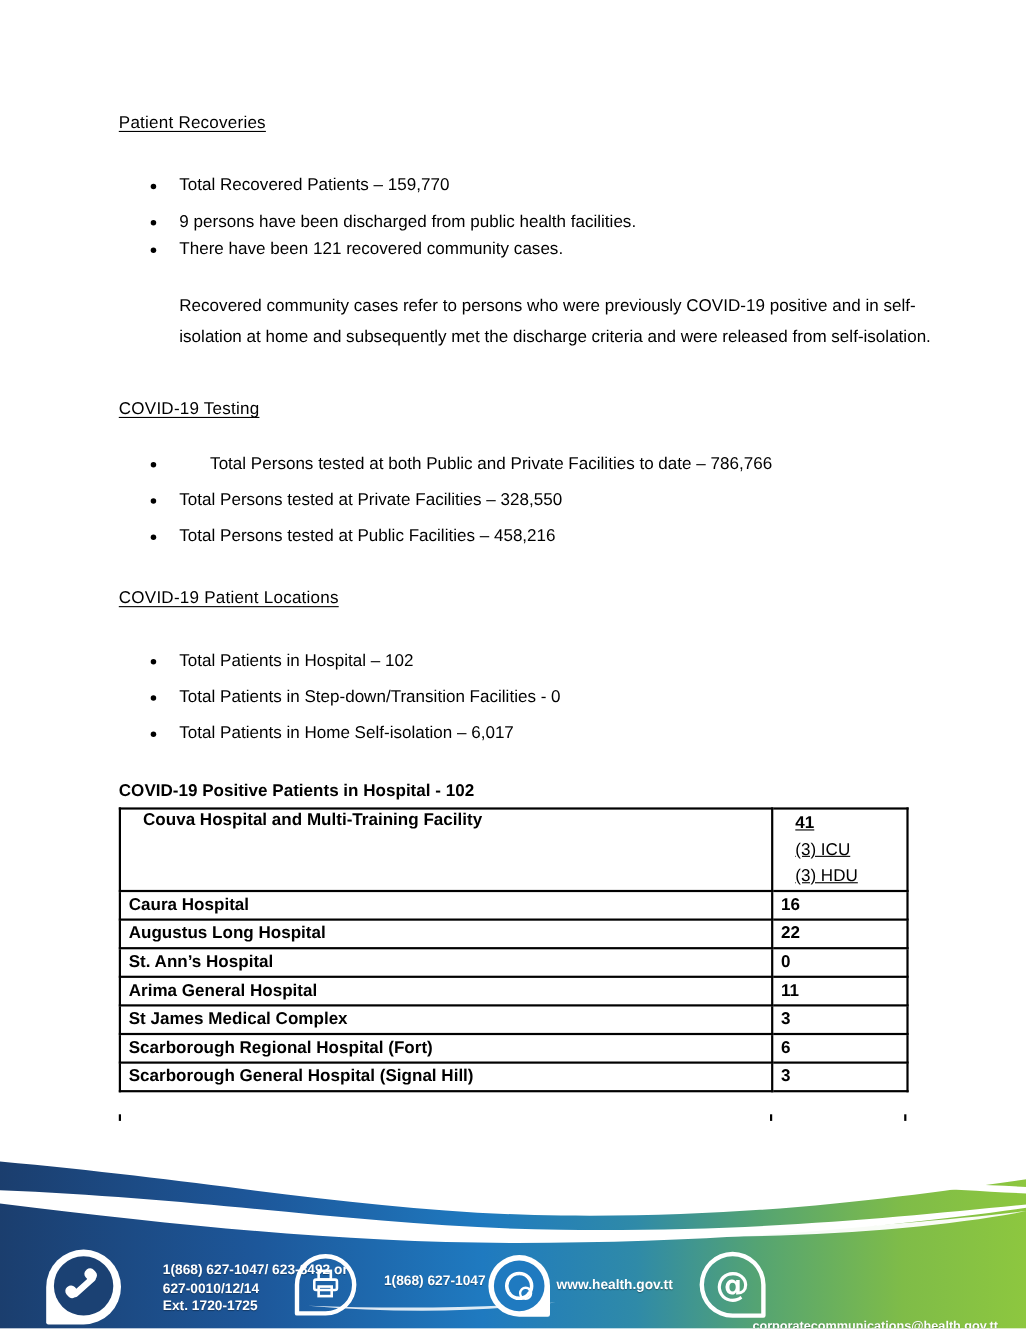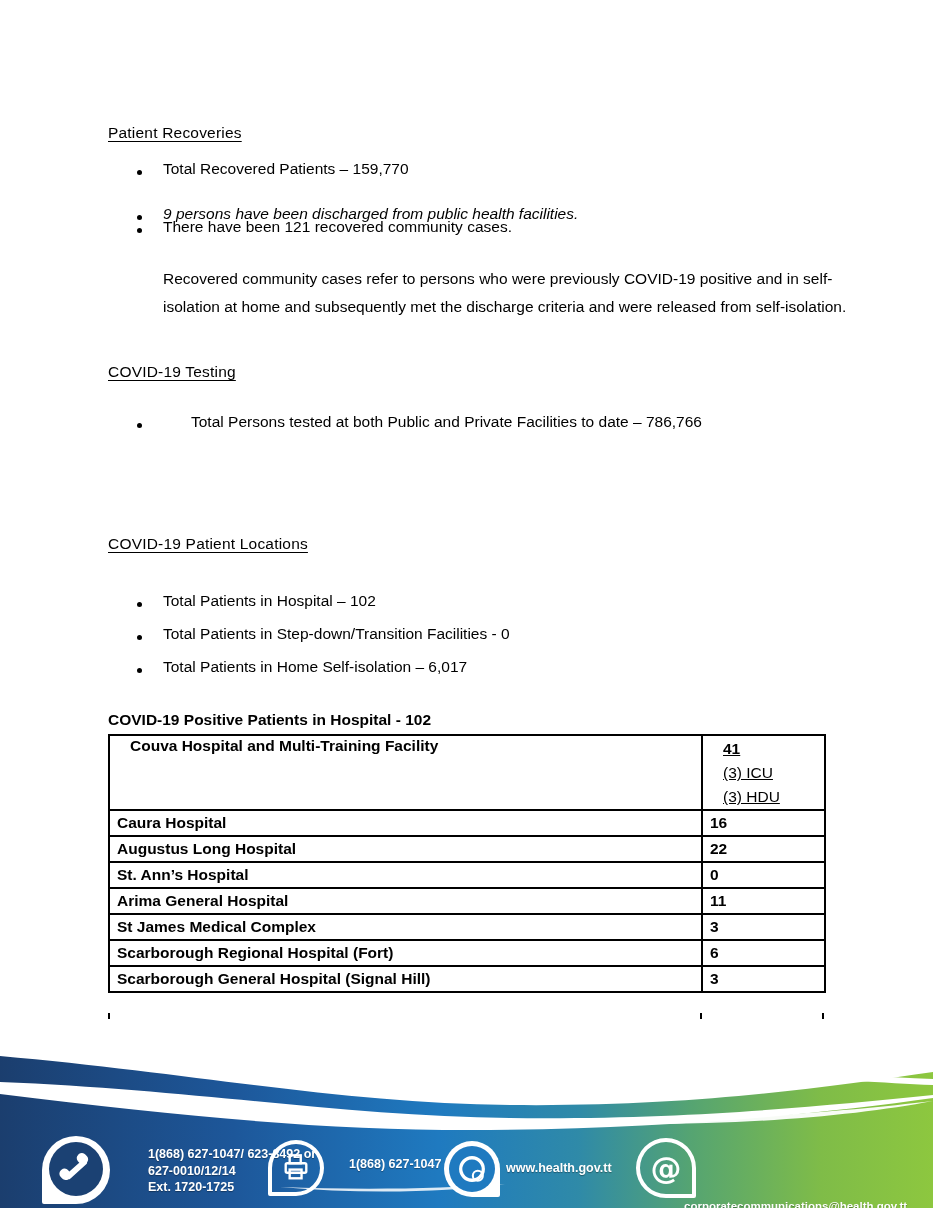--- a/index.html
+++ b/index.html
@@ -17,21 +17,21 @@
     font-size: 15.5px;
     text-decoration: underline;
     text-underline-offset: 3px;
     letter-spacing: 0.2px;
     white-space: nowrap;
   }
   .bullet {
     position: absolute;
     left: 137px;
     display: flex;
-    align-items: center;
+    align-items: flex-start;
     white-space: nowrap;
     font-size: 15.5px;
   }
   .bullet .dot {
     width: 5px; height: 5px;
     border-radius: 50%;
     background: #000;
     margin-top: 7px;
     margin-right: 21px;
     flex: 0 0 auto;
@@ -108,42 +108,50 @@
     text-shadow: 0 1px 1px rgba(0,0,0,0.35);
     white-space: nowrap;
   }
   .contact-text.small { font-size: 11.5px; }
 </style>
 </head>
 <body>
 
 <div class="page">
 
-  <div class="abs section-heading" style="left:108px; top:124px;">Patient Recoveries</div>
+  <div class="abs section-heading" style="left:108px; top:103px;">Patient Recoveries</div>
 
   <div class="bullet" style="top:160px;">
     <span class="dot"></span>
     <span>Total Recovered Patients – 159,770</span>
   </div>
-  <div class="bullet" style="top:205px;font-style:italic;">
+  <div class="bullet" style="top:193px;">
     <span class="dot"></span>
     <span>9 persons have been discharged from public health facilities.</span>
   </div>
   <div class="bullet" style="top:218px;">
     <span class="dot"></span>
     <span>There have been 121 recovered community cases.</span>
   </div>
 
   <div class="note-par" style="top:265px;">Recovered community cases refer to persons who were previously COVID-19 positive and in self-isolation at home and subsequently met the discharge criteria and were released from self-isolation.</div>
 
   <div class="abs section-heading" style="left:108px; top:363px;">COVID-19 Testing</div>
 
   <div class="bullet" style="top:413px;gap:28px;">
     <span class="dot"></span>
     <span>Total Persons tested at both Public and Private Facilities to date – 786,766</span>
+  </div>
+  <div class="bullet" style="top:446px;">
+    <span class="dot"></span>
+    <span>Total Persons tested at Private Facilities – 328,550</span>
+  </div>
+  <div class="bullet" style="top:479px;">
+    <span class="dot"></span>
+    <span>Total Persons tested at Public Facilities – 458,216</span>
   </div>
 
   <div class="abs section-heading" style="left:108px; top:535px;">COVID-19 Patient Locations</div>
 
   <div class="bullet" style="top:592px;">
     <span class="dot"></span>
     <span>Total Patients in Hospital – 102</span>
   </div>
   <div class="bullet" style="top:625px;">
     <span class="dot"></span>

